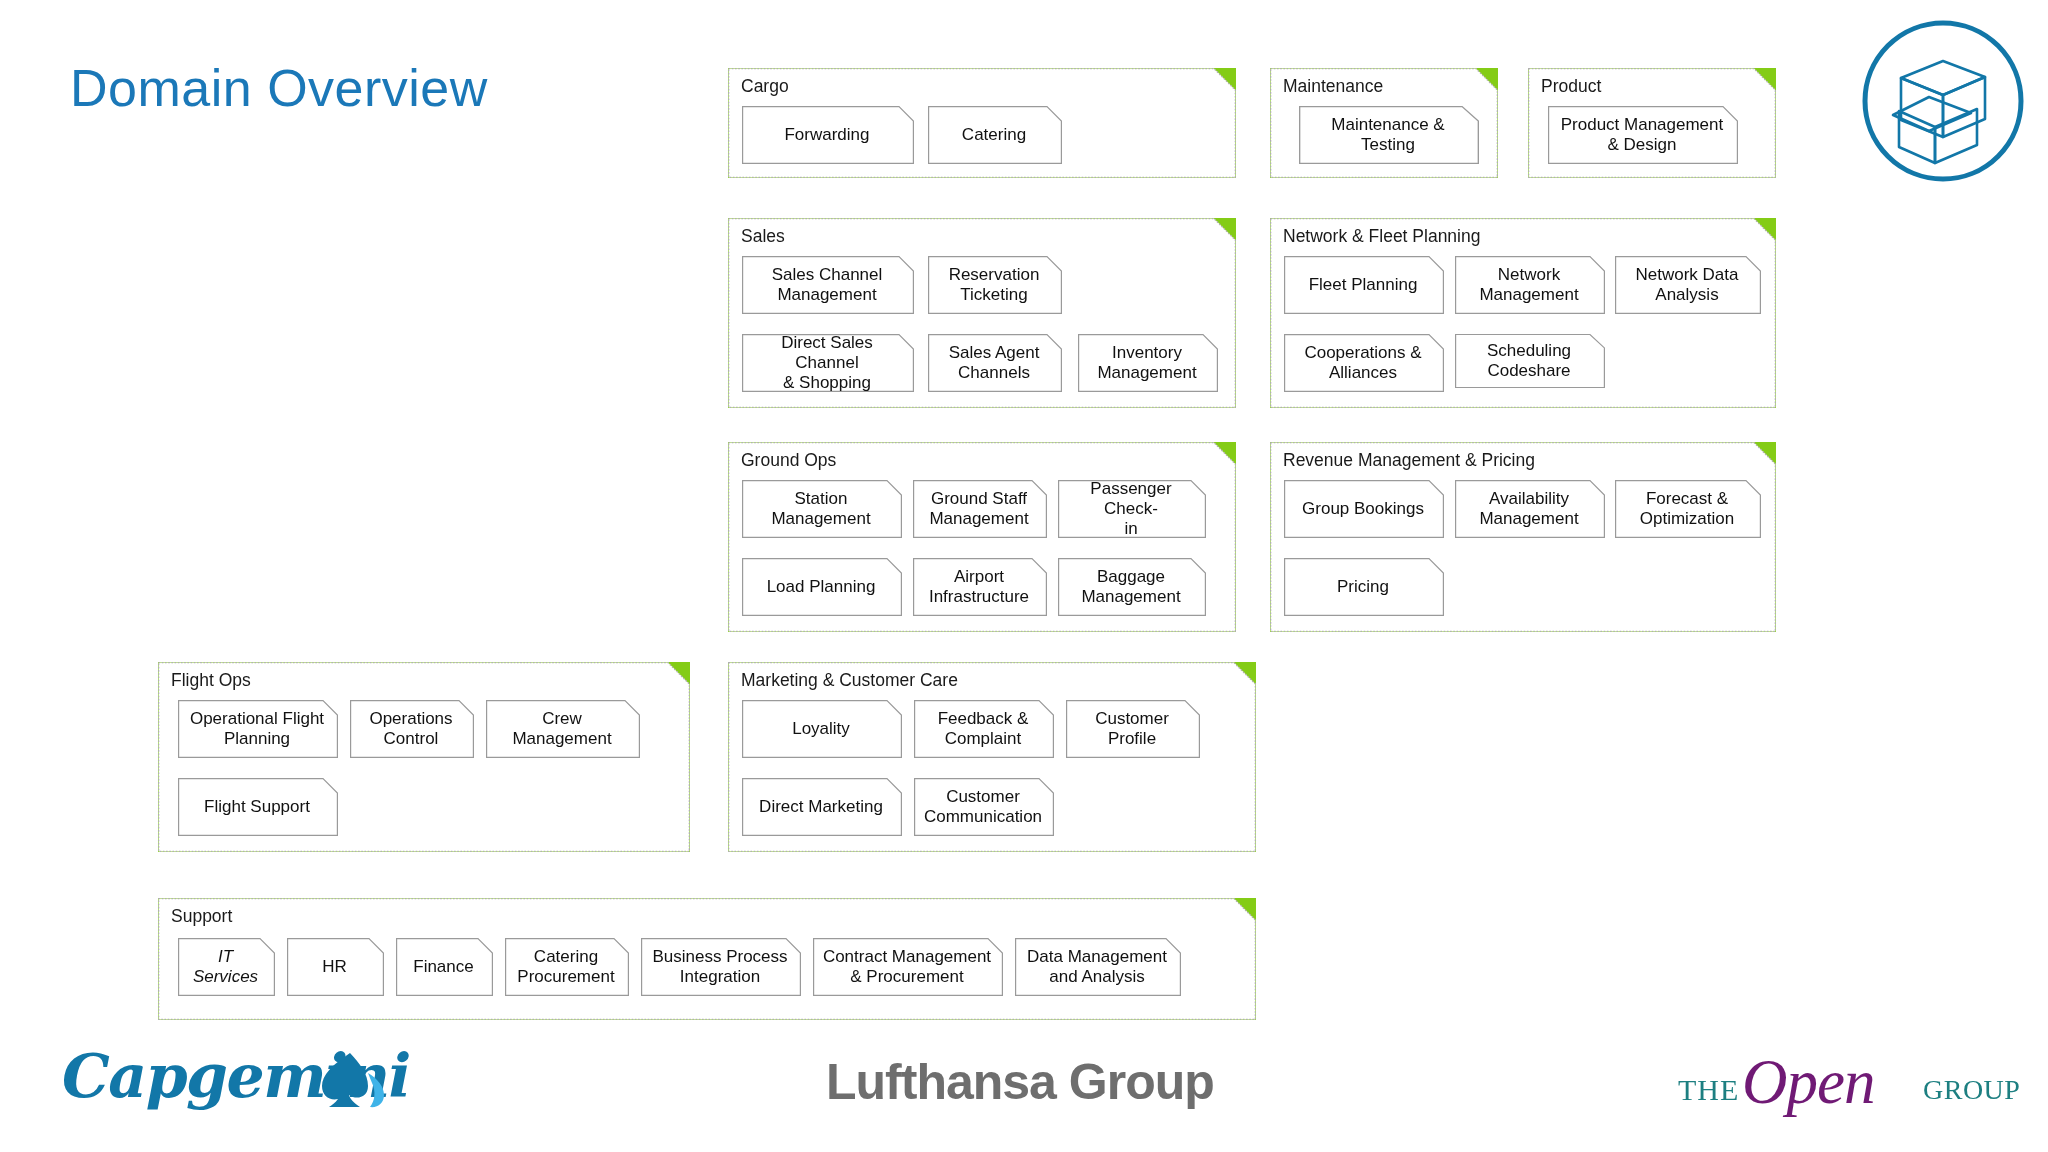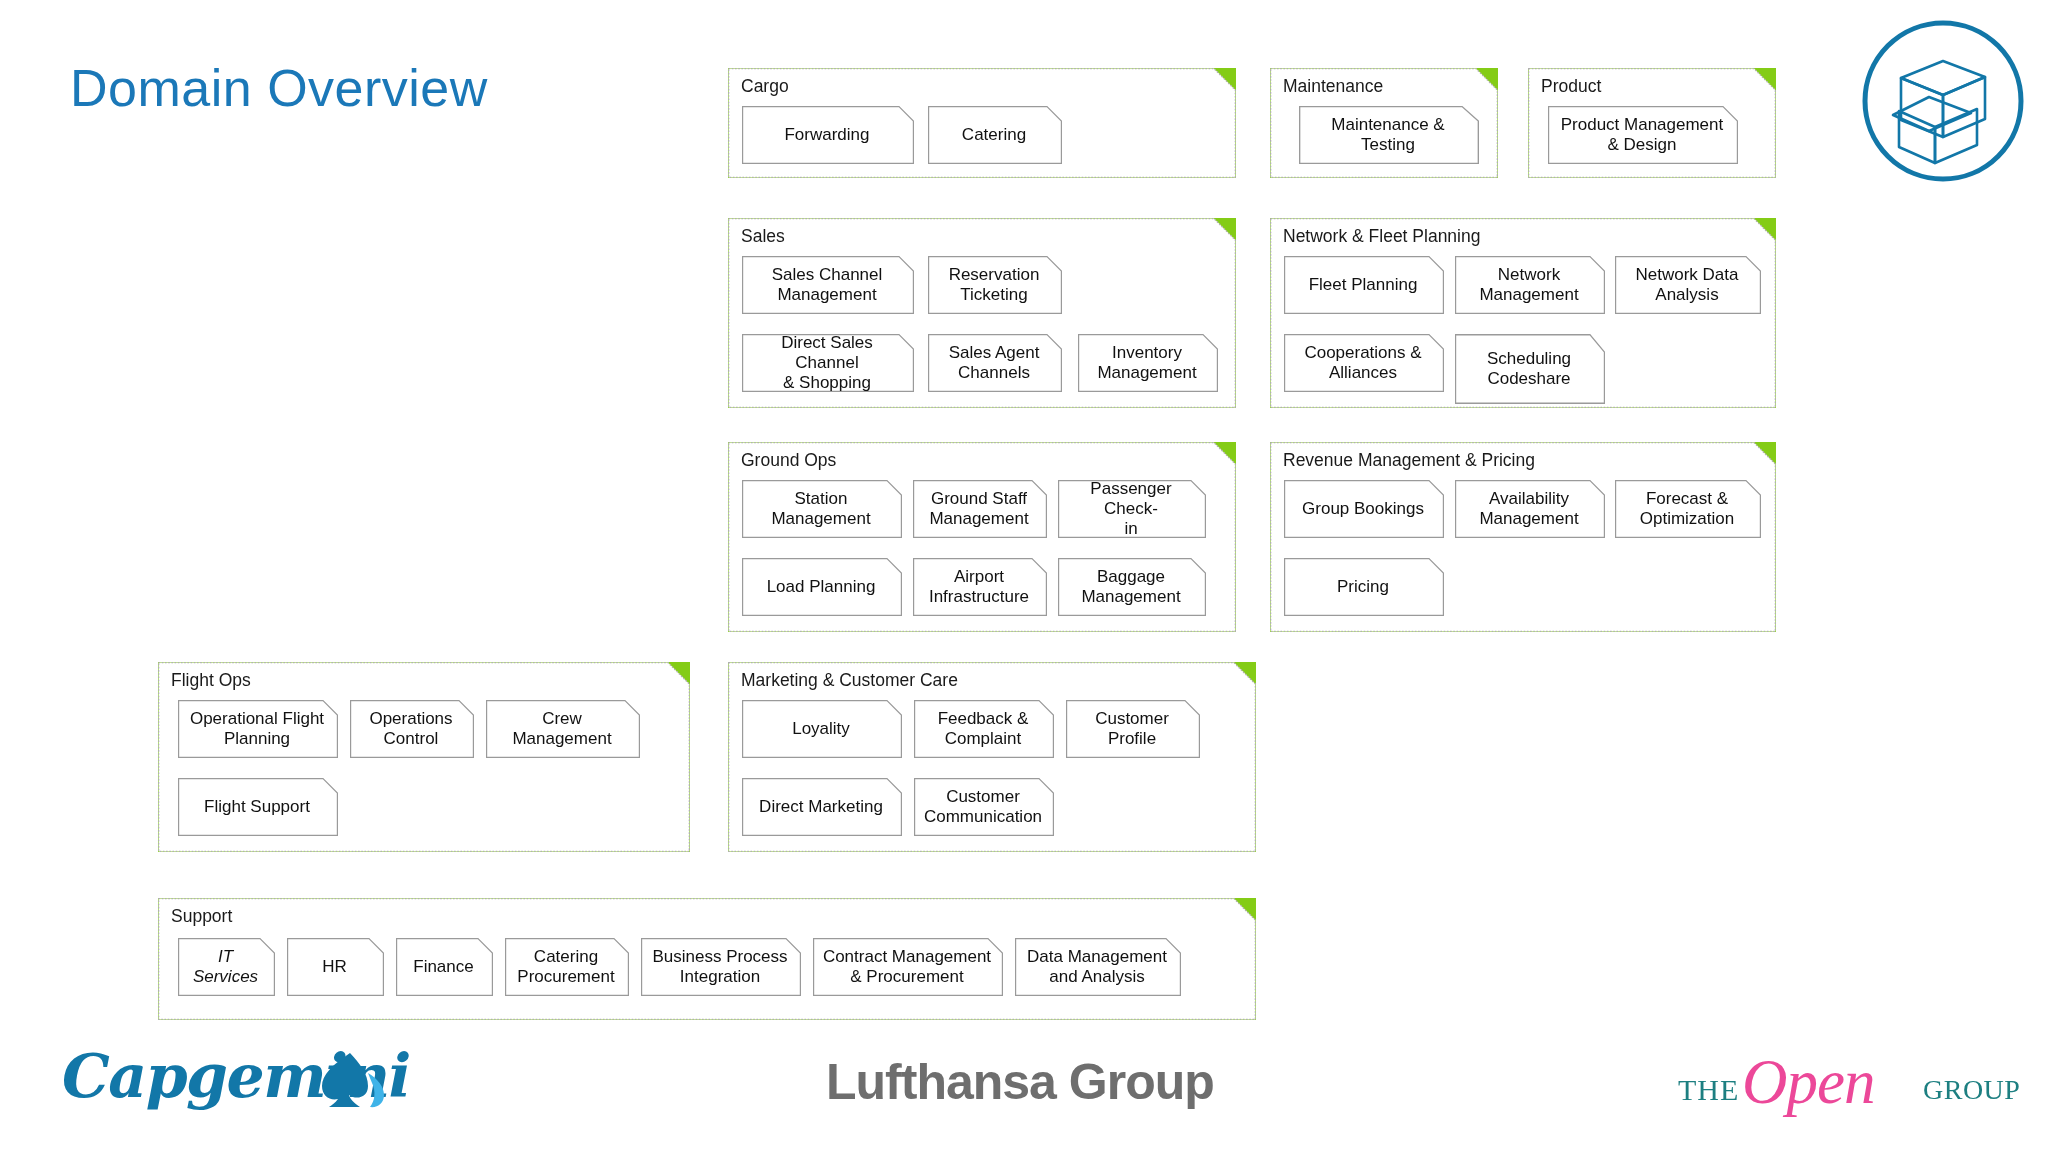--- a/index.html
+++ b/index.html
@@ -78,21 +78,21 @@
 
   #logo-opengroup{left:1678px;top:1050px;width:320px;height:70px;}
   #logo-opengroup .og-the{
     position:absolute;left:0;top:23px;
     font-family:"Liberation Serif","DejaVu Serif",serif;
     font-size:30px;color:#1d7f81;letter-spacing:1px;
   }
   #logo-opengroup .og-open{
     position:absolute;left:64px;top:-4px;
     font-family:"Liberation Serif","DejaVu Serif",serif;
-    font-style:italic;font-size:63px;color:#ec4899;
+    font-style:italic;font-size:63px;color:#701a75;
     letter-spacing:-1px;
   }
   #logo-opengroup .og-group{
     position:absolute;left:245px;top:24px;
     font-family:"Liberation Serif","DejaVu Serif",serif;
     font-size:28px;color:#1d7f81;letter-spacing:0.5px;
   }
 </style>
 </head>
 <body>
@@ -228,21 +228,21 @@
         <div class="cap-label">Network Data
 Analysis</div>
       </div>
       <div class="cap" style="left: 14px; top: 116px; width: 160px; height: 58px;">
         <svg viewBox="0 0 160 58" width="160" height="58" preserveAspectRatio="none" class="cap-shape">
           <path d="M0.6 0.6 L145 0.6 L159.4 15 L159.4 57.4 L0.6 57.4 Z" fill="#ffffff" stroke="#9a9a9a" stroke-width="1.2"></path>
         </svg>
         <div class="cap-label">Cooperations &amp;
 Alliances</div>
       </div>
-      <div class="cap" style="left: 185px; top: 116px; width: 150px; height: 70px;">
+      <div class="cap" style="left: 185px; top: 116px; width: 150px; height: 54px;">
         <svg viewBox="0 0 150 58" width="150" height="58" preserveAspectRatio="none" class="cap-shape">
           <path d="M0.6 0.6 L135 0.6 L149.4 15 L149.4 57.4 L0.6 57.4 Z" fill="#ffffff" stroke="#9a9a9a" stroke-width="1.2"></path>
         </svg>
         <div class="cap-label">Scheduling
 Codeshare</div>
       </div>
     </div>
     <div class="domain-group" style="left: 728px; top: 442px; width: 508px; height: 190px;">
       <svg viewBox="0 0 508 190" width="508" height="190" preserveAspectRatio="none" class="grp-shape">
         <path d="M0.6 0.6 L486 0.6 L507.4 22 L507.4 189.4 L0.6 189.4 Z" fill="#ffffff" stroke="#b0b0b0" stroke-width="1.4" stroke-dasharray="1.6 1.6"></path>

